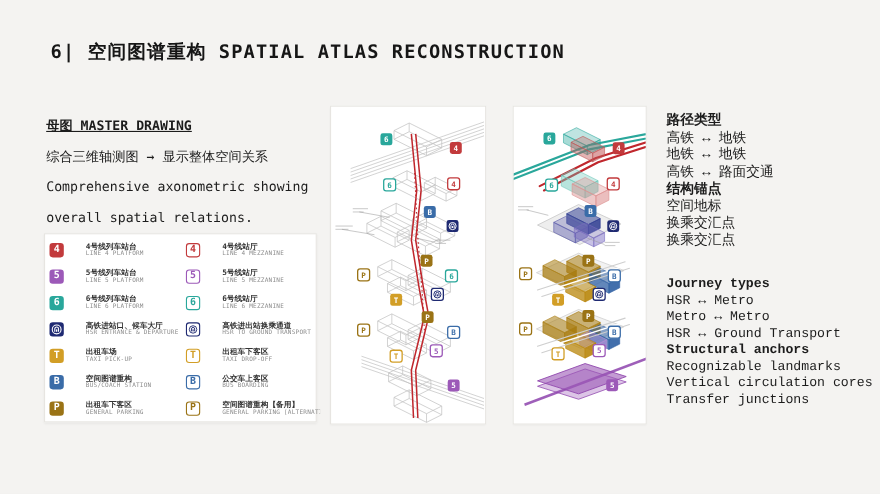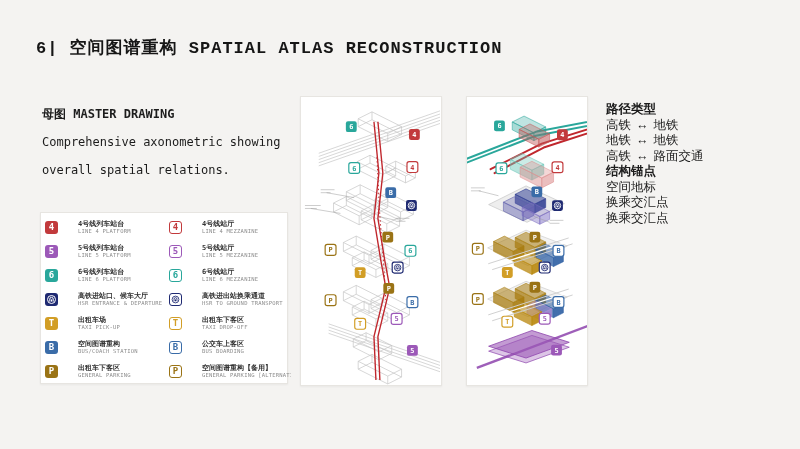--- a/index.html
+++ b/index.html
@@ -1,22 +1,22 @@
 <!DOCTYPE html>
 <html><head>
 <meta charset="utf-8">
 <style>
   html,body{margin:0;padding:0;background:#e9e8e6;}
   .slide{position:relative;width:800px;height:449px;background:#f4f3f1;overflow:hidden;
          font-family:"DejaVu Sans Mono","DejaVu Sans",monospace;color:#1c1c1c;}
-  .title{position:absolute;left:36px;top:36px;font-size:17px;font-weight:bold;
-         letter-spacing:1px;color:#161616;white-space:nowrap;font-family:Liberation Mono, monospace;}
+  .title{position:absolute;left:46px;top:36px;font-size:17px;font-weight:bold;
+         letter-spacing:1px;color:#161616;white-space:nowrap;}
   
   .master{position:absolute;left:42px;top:100px;font-size:12px;line-height:28px;white-space:nowrap;}
-  .master .h{font-weight:bold;}
+  .master .h{font-weight:bold;text-decoration:underline;}
   
   .card{position:absolute;background:#ffffff;border:1px solid #e7e5e1;box-shadow:0 1px 2px rgba(0,0,0,.05);box-sizing:border-box;}
   #legend-card{left:40px;top:212px;width:248px;height:172px;padding:2px 0 0 4px;}
   .lcol{position:absolute;top:2px;width:122px;}
   .lcol.c1{left:4px;} .lcol.c2{left:128px;}
   .lrow{display:flex;align-items:center;height:24px;}
   .badge{width:13px;height:13px;border-radius:3px;display:flex;align-items:center;justify-content:center;
          font-weight:bold;font-size:9px;line-height:13px;color:#fff;flex:none;box-sizing:border-box;}
   .c-red{background:#c23a3c;} .c-purple{background:#9c59b8;} .c-teal{background:#29a79b;}
   .c-navy{background:#1f2a72;} .c-gold{background:#d29e26;} .c-blue{background:#3a6ca8;} .c-bronze{background:#9a7315;}
@@ -42,20 +42,21 @@
 </style>
 </head>
 <body>
 
 <div class="slide">
 
   <div class="title">6| 空间图谱重构 SPATIAL ATLAS RECONSTRUCTION</div>
 
   <div class="master">
     <div class="h">母图 MASTER DRAWING</div>
+    <div>综合三维轴测图 → 显示整体空间关系</div>
     <div>Comprehensive axonometric showing</div>
     <div>overall spatial relations.</div>
   </div>
 
   <div class="card" id="legend-card">
     <div class="lcol c1">
       <div class="lrow">
         <span class="badge c-red">4</span>
         <span class="lt">
             <div class="zh">4号线列车站台</div>
@@ -389,14 +390,24 @@
   <div class="rp" id="rp-zh">
     <div class="h">路径类型</div>
     <div>高铁 ↔ 地铁</div>
     <div>地铁 ↔ 地铁</div>
     <div>高铁 ↔ 路面交通</div>
     <div class="h">结构锚点</div>
     <div>空间地标</div>
     <div>换乘交汇点</div>
     <div>换乘交汇点</div>
   </div>
+  <div class="rp" id="rp-en">
+    <div class="h">Journey types</div>
+    <div>HSR ↔ Metro</div>
+    <div>Metro ↔ Metro</div>
+    <div>HSR ↔ Ground Transport</div>
+    <div class="h">Structural anchors</div>
+    <div>Recognizable landmarks</div>
+    <div>Vertical circulation cores</div>
+    <div>Transfer junctions</div>
+  </div>
 
 </div>
 
 </body></html>

